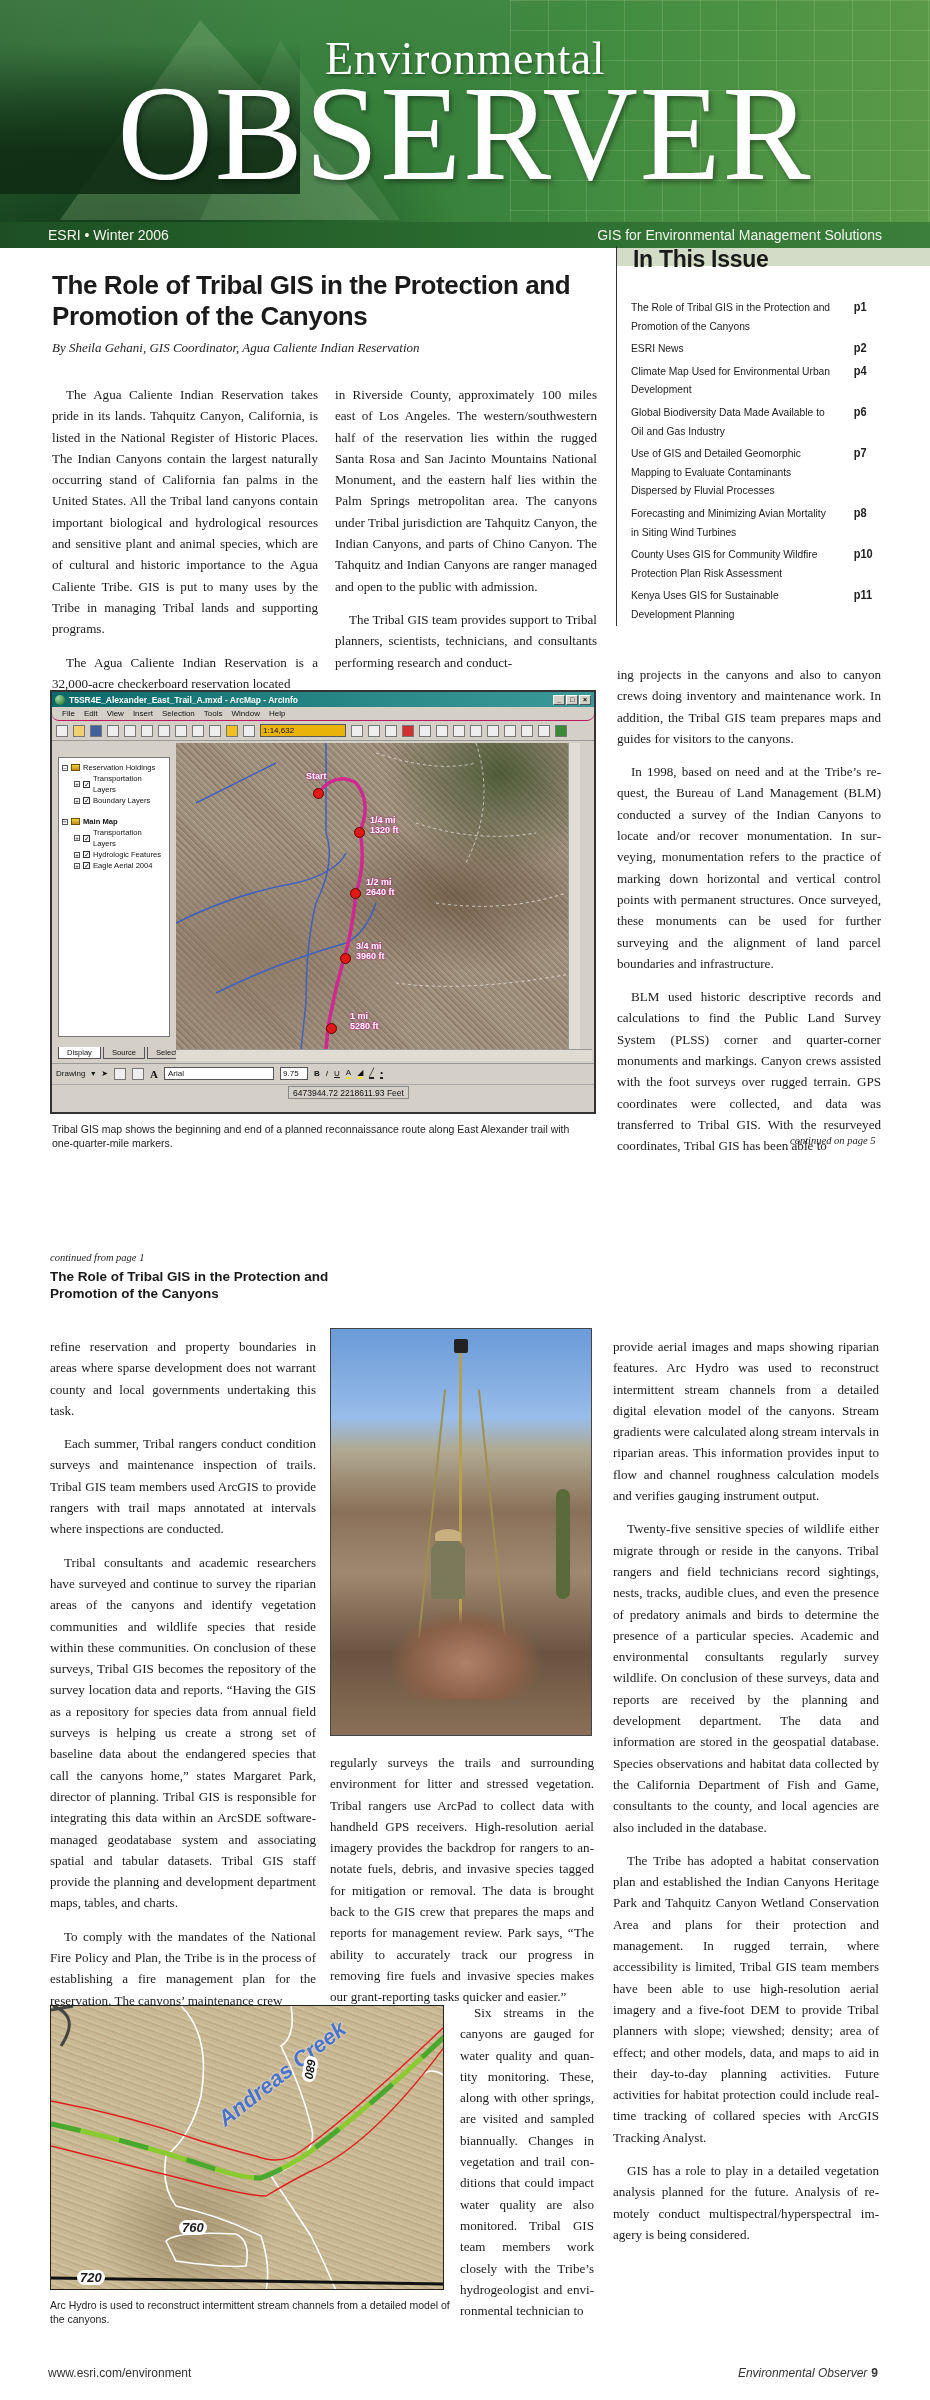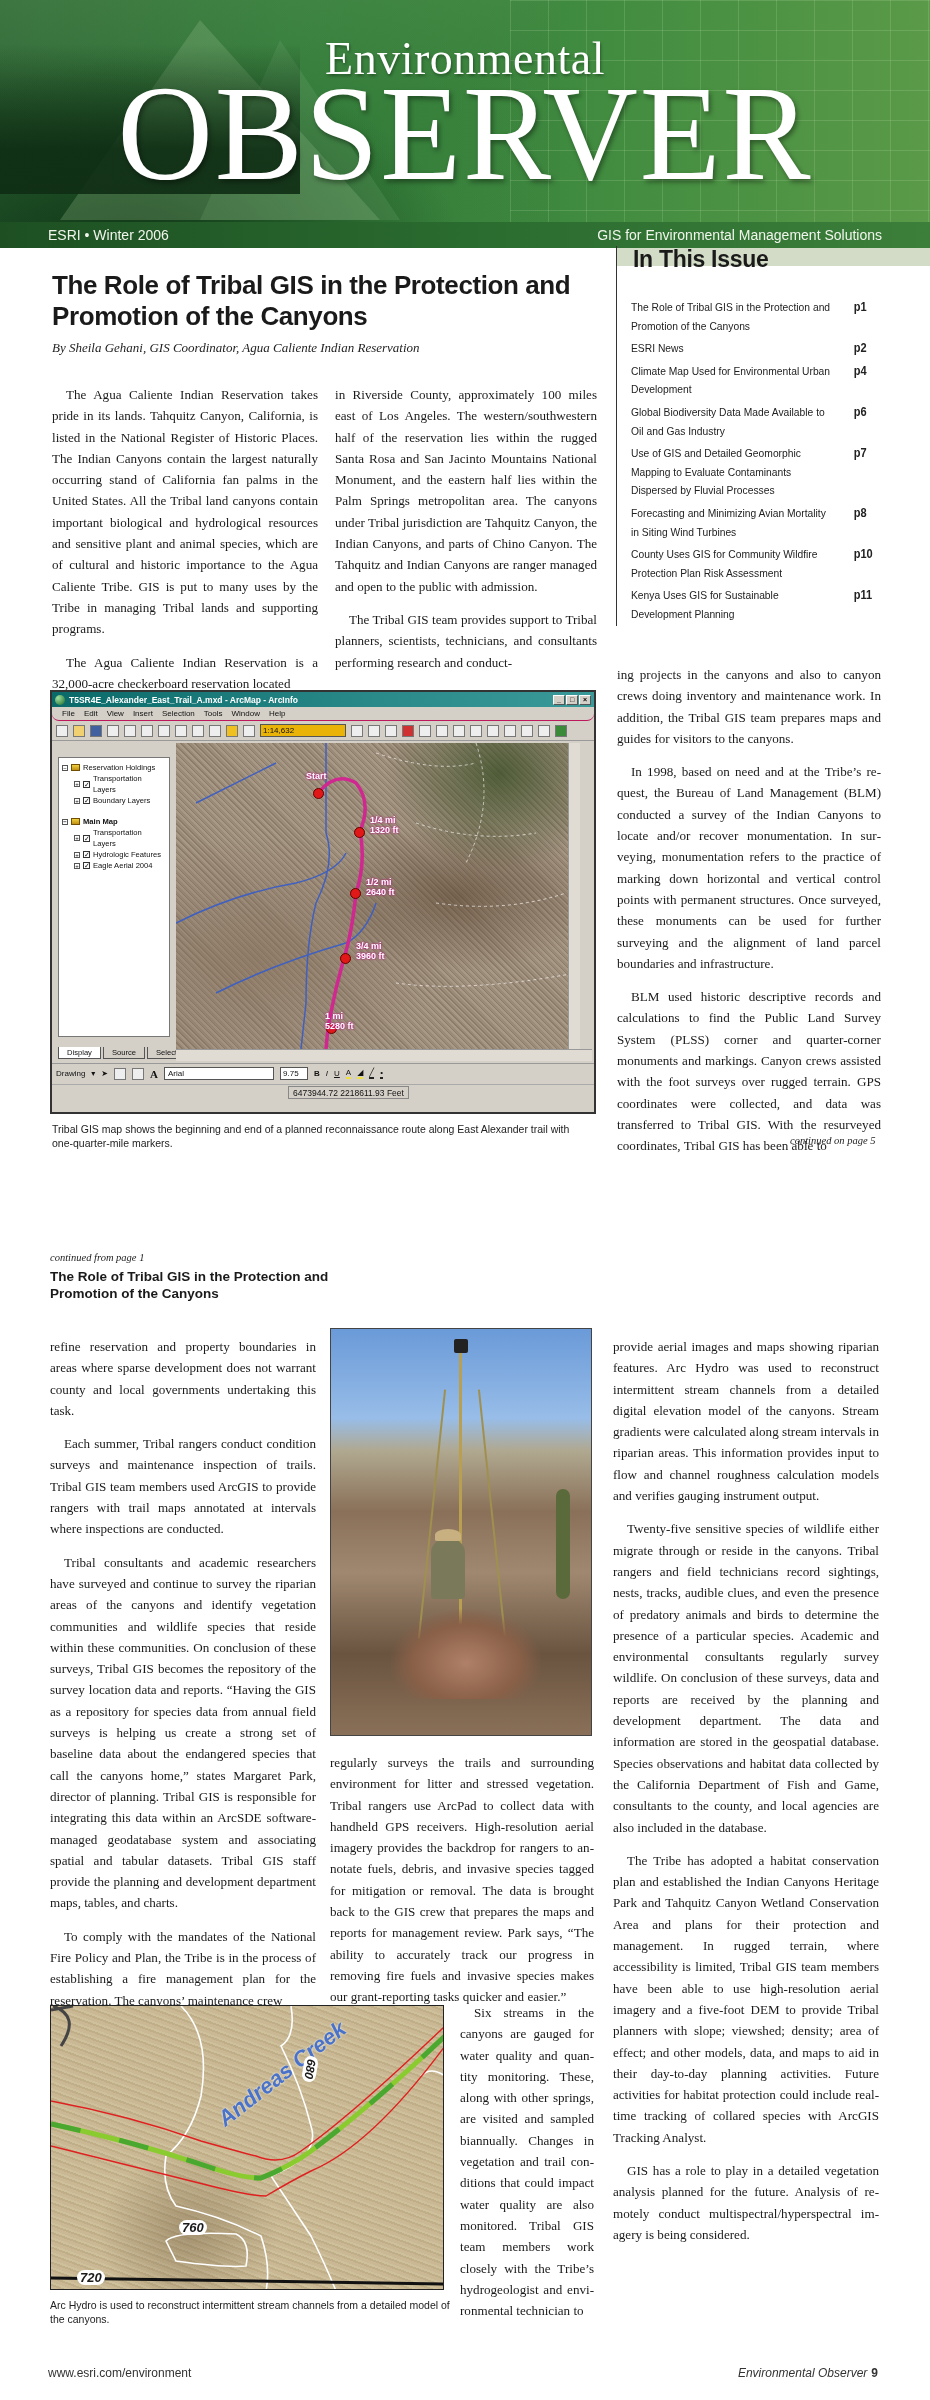--- a/index.html
+++ b/index.html
@@ -383,21 +383,21 @@
       </svg>
       <div class="trail-dot" style="left:137px; top:45px;"></div>
       <div class="trail-label" style="left:130px; top:28px;">Start</div>
       <div class="trail-dot" style="left:178px; top:84px;"></div>
       <div class="trail-label" style="left:194px; top:72px;"><span>1/4 mi</span><br><span>1320 ft</span></div>
       <div class="trail-dot" style="left:174px; top:145px;"></div>
       <div class="trail-label" style="left:190px; top:134px;"><span>1/2 mi</span><br><span>2640 ft</span></div>
       <div class="trail-dot" style="left:164px; top:210px;"></div>
       <div class="trail-label" style="left:180px; top:198px;"><span>3/4 mi</span><br><span>3960 ft</span></div>
       <div class="trail-dot" style="left:150px; top:280px;"></div>
-      <div class="trail-label" style="left:149px; top:268px;"><span>1 mi</span><br><span>5280 ft</span></div>
+      <div class="trail-label" style="left:174px; top:268px;"><span>1 mi</span><br><span>5280 ft</span></div>
       <div class="am-vscroll"></div>
     </div>
     <div class="am-hscroll"></div>
   </div>
 
   <div class="am-draw">
     <span>Drawing</span>
     <span>▾</span>
     <span>➤</span>
     <span class="am-tb"></span>

